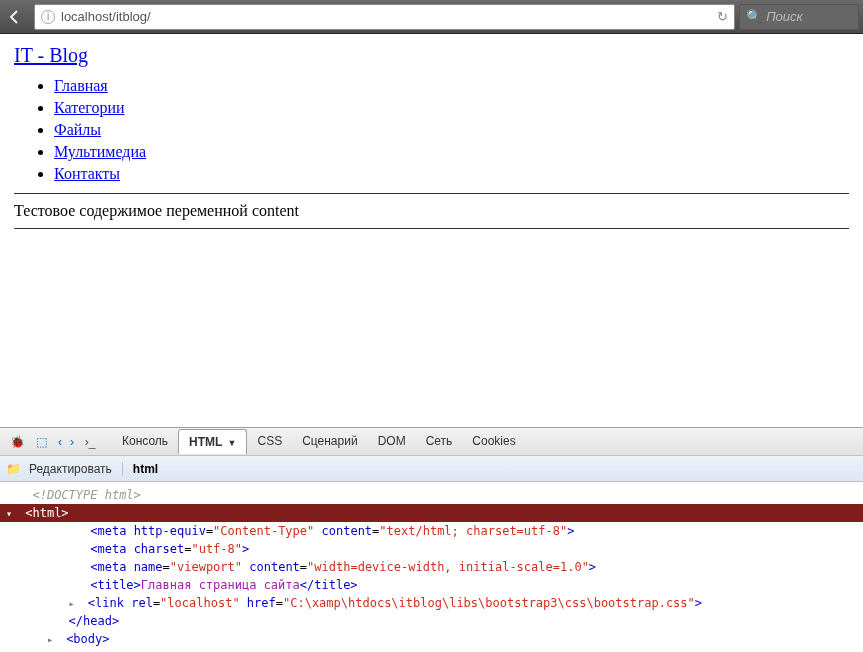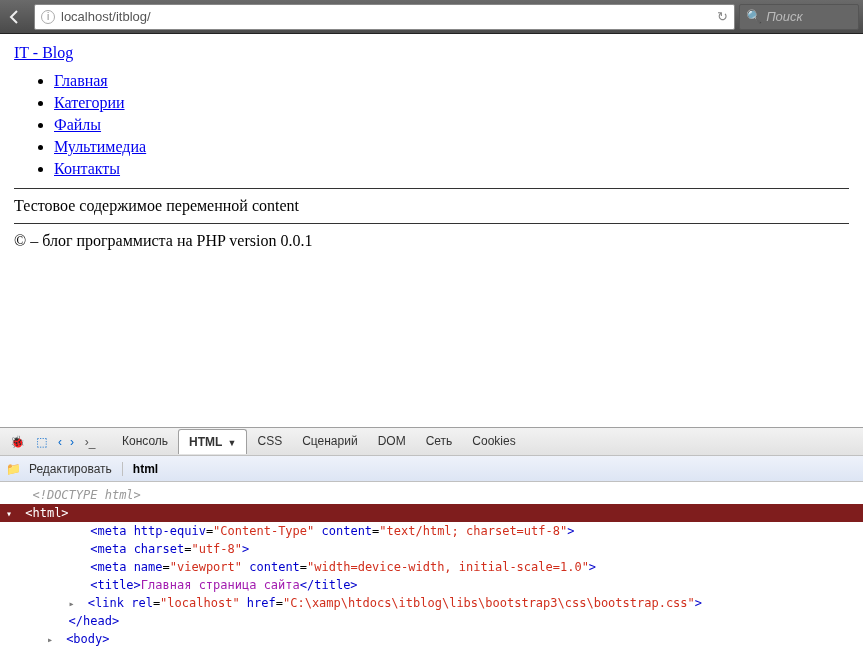--- a/index.html
+++ b/index.html
@@ -13,21 +13,21 @@
 .addr-bar .reload { color: #888; margin-left: auto; }
 .search-bar { width: 120px; display: flex; align-items: center; background: #666; height: 26px; border-radius: 2px; margin-right: 4px; padding: 0 6px; color: #bbb; font-size: 13px; font-style: italic; border: 1px solid #555; }
 .search-bar .search-icon { margin-right: 4px; font-style: normal; }
 
 
 .page { padding: 10px 14px; font-family: "Times New Roman", serif; font-size: 16px; }
 .page a { color: #0000EE; text-decoration: underline; }
 .page ul { margin: 10px 0; padding-left: 40px; }
 .page li { margin: 4px 0; }
 .page hr { border: none; border-top: 1px solid #333; margin: 6px 0; }
-.page .title-link { font-size: 16px; }
+.page .title-link { font-size: 20px; }
 
 
 .devtools { position: absolute; bottom: 0; left: 0; right: 0; background: linear-gradient(#f4f4f4, #e8e8e8); border-top: 1px solid #a0a0a0; font-family: Tahoma, sans-serif; font-size: 12px; }
 .dev-toolbar { display: flex; align-items: center; height: 28px; border-bottom: 1px solid #c0c0c0; background: linear-gradient(#f2f2f2, #e2e2e2); padding: 0 6px; }
 .dev-toolbar .ico { width: 20px; display: inline-flex; justify-content: center; color: #555; margin: 0 2px; }
 .dev-toolbar .ico.bug { color: #f90; }
 .dev-toolbar .ico.inspect { color: #0066cc; }
 .dev-toolbar .nav-arrow { color: #0066cc; margin: 0 4px; }
 .dev-tabs { display: flex; margin-left: 10px; }
 .dev-tab { padding: 5px 10px; color: #333; cursor: pointer; }
@@ -74,21 +74,20 @@
   <ul>
     <li><a href="#">Главная</a></li>
     <li><a href="#">Категории</a></li>
     <li><a href="#">Файлы</a></li>
     <li><a href="#">Мультимедиа</a></li>
     <li><a href="#">Контакты</a></li>
   </ul>
   <hr>
   <div style="margin:8px 0">Тестовое содержимое переменной content</div>
   <hr>
-  <div style="margin:8px 0">© – блог программиста на PHP version 0.0.1</div>
 </div>
 
 <div class="devtools">
   <div class="dev-toolbar">
     <span class="ico bug">🐞</span>
     <span class="ico inspect">⬚</span>
     <span class="nav-arrow">‹</span>
     <span class="nav-arrow">›</span>
     <span class="ico">›_</span>
     <div class="dev-tabs">

